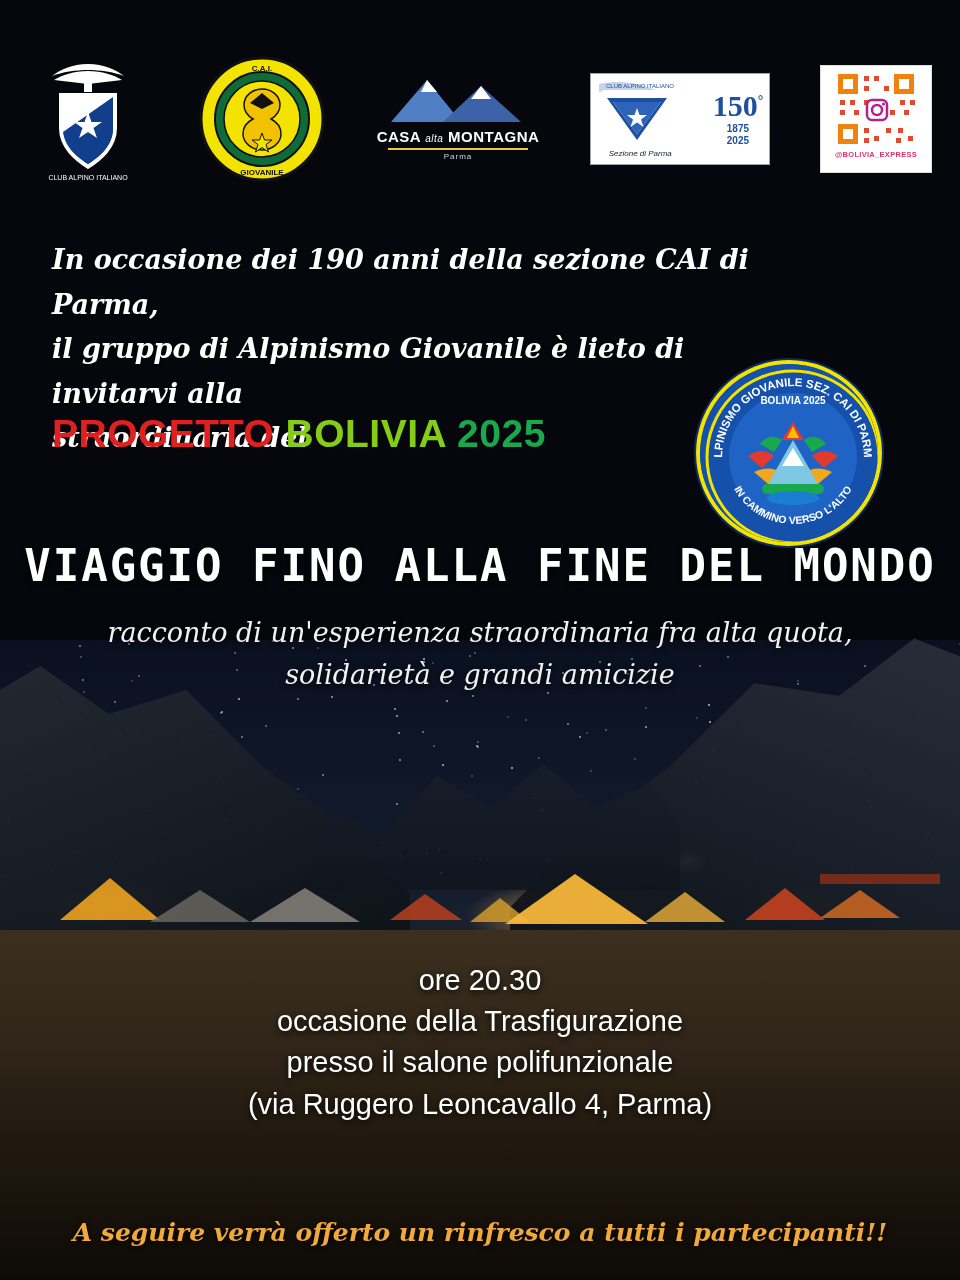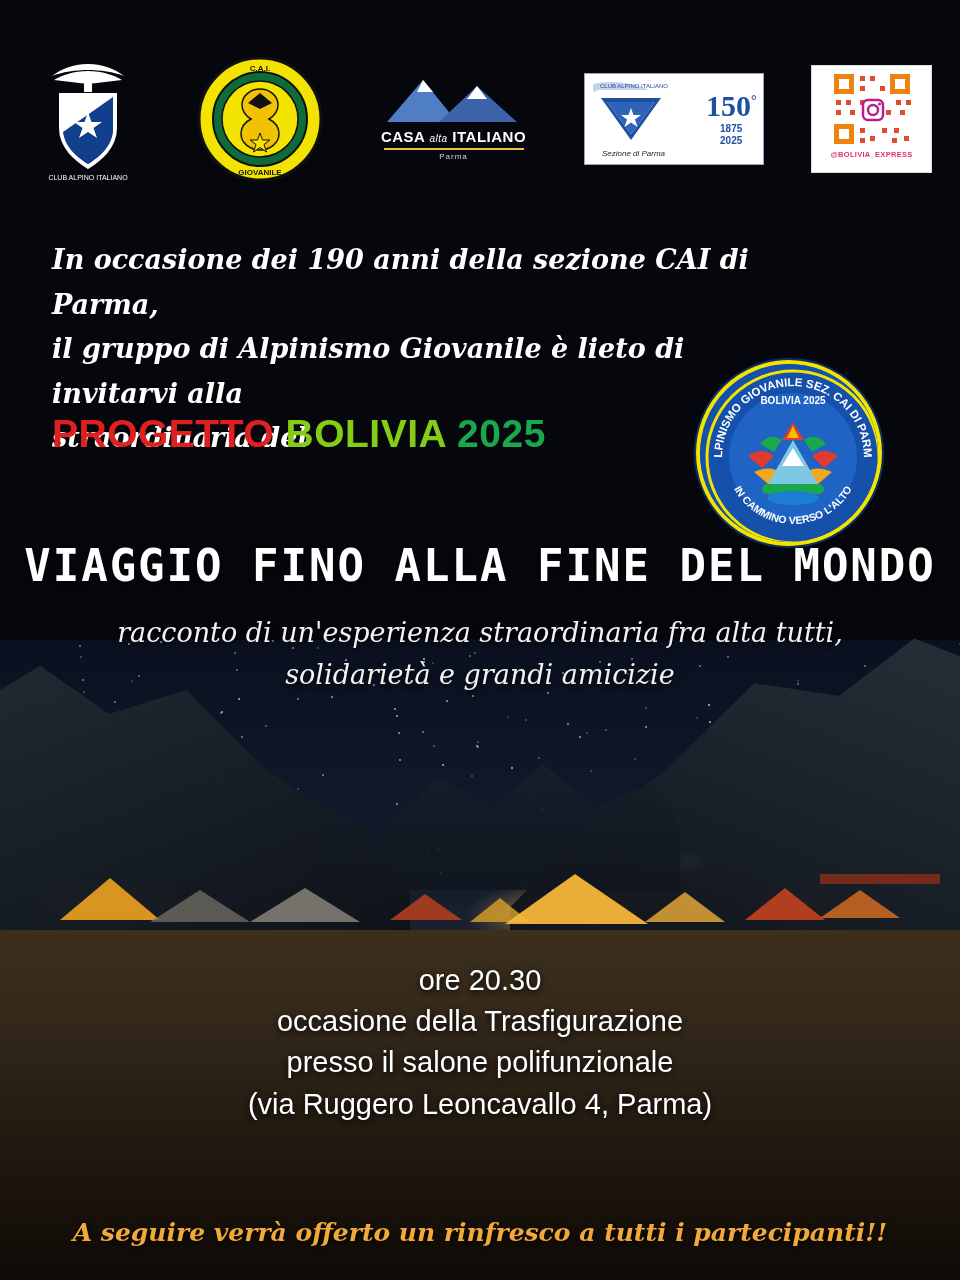--- a/index.html
+++ b/index.html
@@ -85,21 +85,21 @@
   }
   .l150-left { width: 86px; height: 82px; position: relative; }
   .l150-right { text-align: center; color: #16408a; }
   .l150-num { font-size: 30px; font-weight: 700; font-family: "Liberation Serif", serif; line-height: .9; color: #1f4fa0; }
   .l150-num sup { font-size: 14px; }
   .l150-years { font-size: 10px; font-weight: 700; color: #1f4fa0; line-height: 1.15; margin-top: 4px; }
   .l150-caption { position: absolute; left: 0; right: 0; bottom: 2px; text-align: center; font-size: 8px; color: #123; font-style: italic; }
 
   
   .logo-qr {
-    width: 121px; height: 108px; background: #fff; border: 1px solid #ddd;
+    width: 112px; height: 108px; background: #fff; border: 1px solid #ddd;
     display: flex; flex-direction: column; align-items: center; justify-content: flex-start;
     padding: 4px 8px 0;
   }
   .qr-box { width: 84px; height: 78px; position: relative; }
   .qr-handle { font-size: 7.5px; color: #e1306c; font-weight: 700; letter-spacing: .3px; margin-top: 2px; }
 
   
   .intro {
     position: absolute; left: 52px; top: 238px; width: 700px;
     color: #ffffff;
@@ -389,21 +389,21 @@
     <div class="logo logo-casa">
       <svg class="casa-peaks" viewBox="0 0 150 52">
         <polygon points="8,50 44,8 78,50" fill="#4f7ec4"></polygon>
         <polygon points="44,8 54,20 38,20" fill="#ffffff"></polygon>
         <polygon points="60,50 98,14 138,50" fill="#3c63a8"></polygon>
         <polygon points="98,14 108,27 88,27" fill="#ffffff"></polygon>
       </svg>
       <div class="casa-t1">
         <span>CASA</span>
         <span class="small">alta</span>
-        <span>ITALIANO</span>
+        <span>MONTAGNA</span>
       </div>
       <div class="casa-line"></div>
       <div class="casa-t2">Parma</div>
     </div>
 
     <div class="logo logo-150">
       <div class="l150-left">
         <svg viewBox="0 0 86 82" width="86" height="82">
           <path d="M2 6 C20 2 40 4 58 12 L58 20 C40 12 20 10 2 14 Z" fill="#1f4fa0" opacity=".25"></path>
           <path d="M6 12 h70 v8 h-70 z" fill="#ffffff"></path>
@@ -512,21 +512,21 @@
         <polygon points="93,76 118,120 68,120" fill="#7ec8e3"></polygon>
         <polygon points="93,84 104,102 82,102" fill="#ffffff"></polygon>
         <rect x="62" y="120" width="62" height="10" rx="5" fill="#19a84b"></rect>
         <ellipse cx="93" cy="134" rx="26" ry="7" fill="#1b7fd1"></ellipse>
       </g>
     </svg>
   </div>
 
   <div class="title">VIAGGIO FINO ALLA FINE DEL MONDO</div>
   <div class="subtitle">
-    <div>racconto di un'esperienza straordinaria fra alta tutti,</div>
+    <div>racconto di un'esperienza straordinaria fra alta quota,</div>
     <div>solidarietà e grandi amicizie</div>
   </div>
 
   <div class="details">
     <div>ore 20.30</div>
     <div>occasione della Trasfigurazione</div>
     <div>presso il salone polifunzionale</div>
     <div>(via Ruggero Leoncavallo 4, Parma)</div>
   </div>
 

